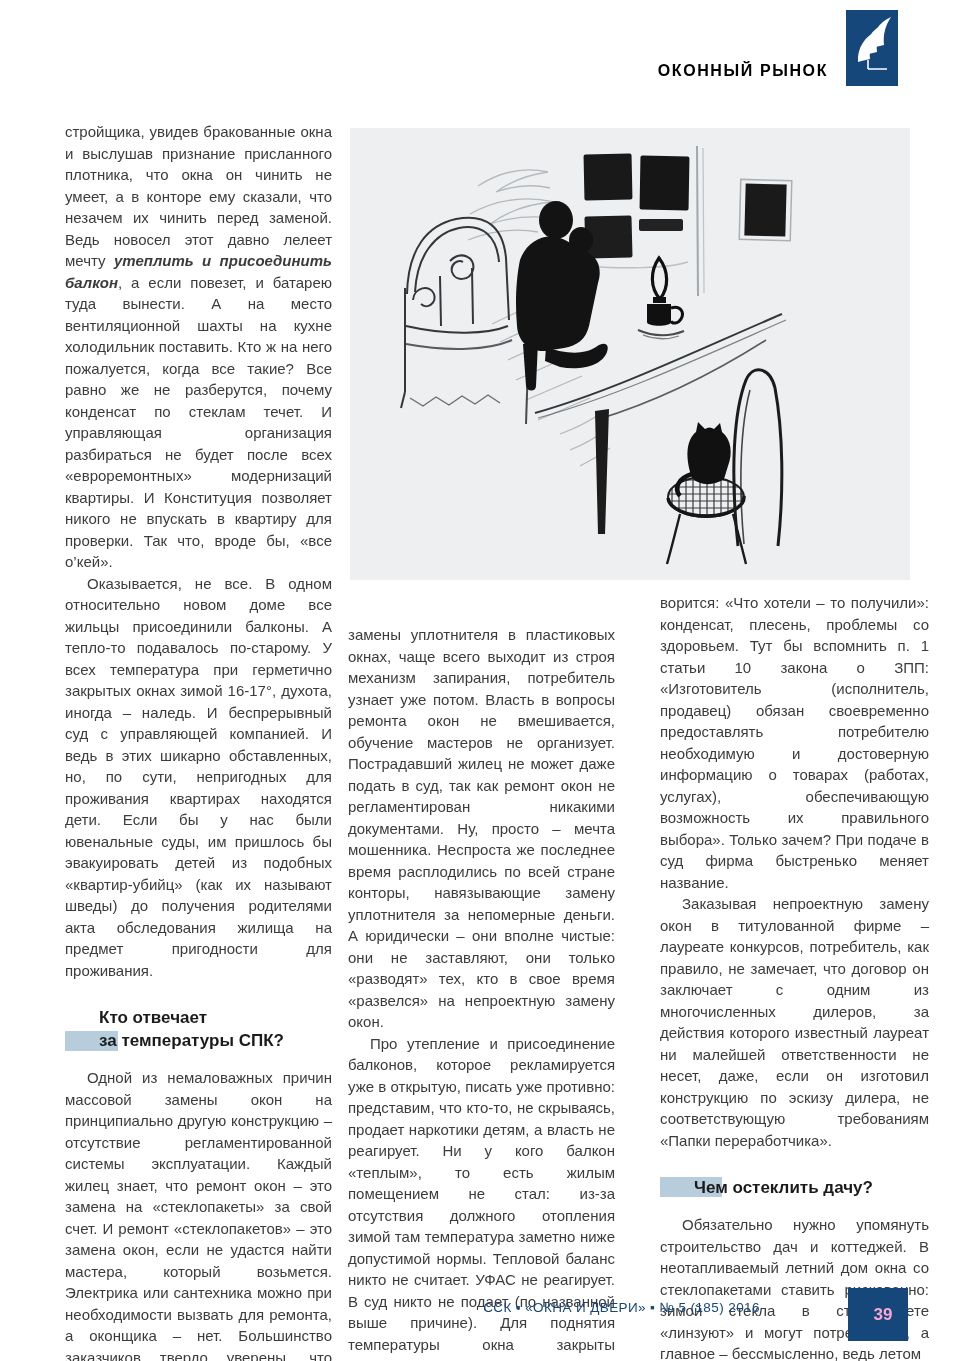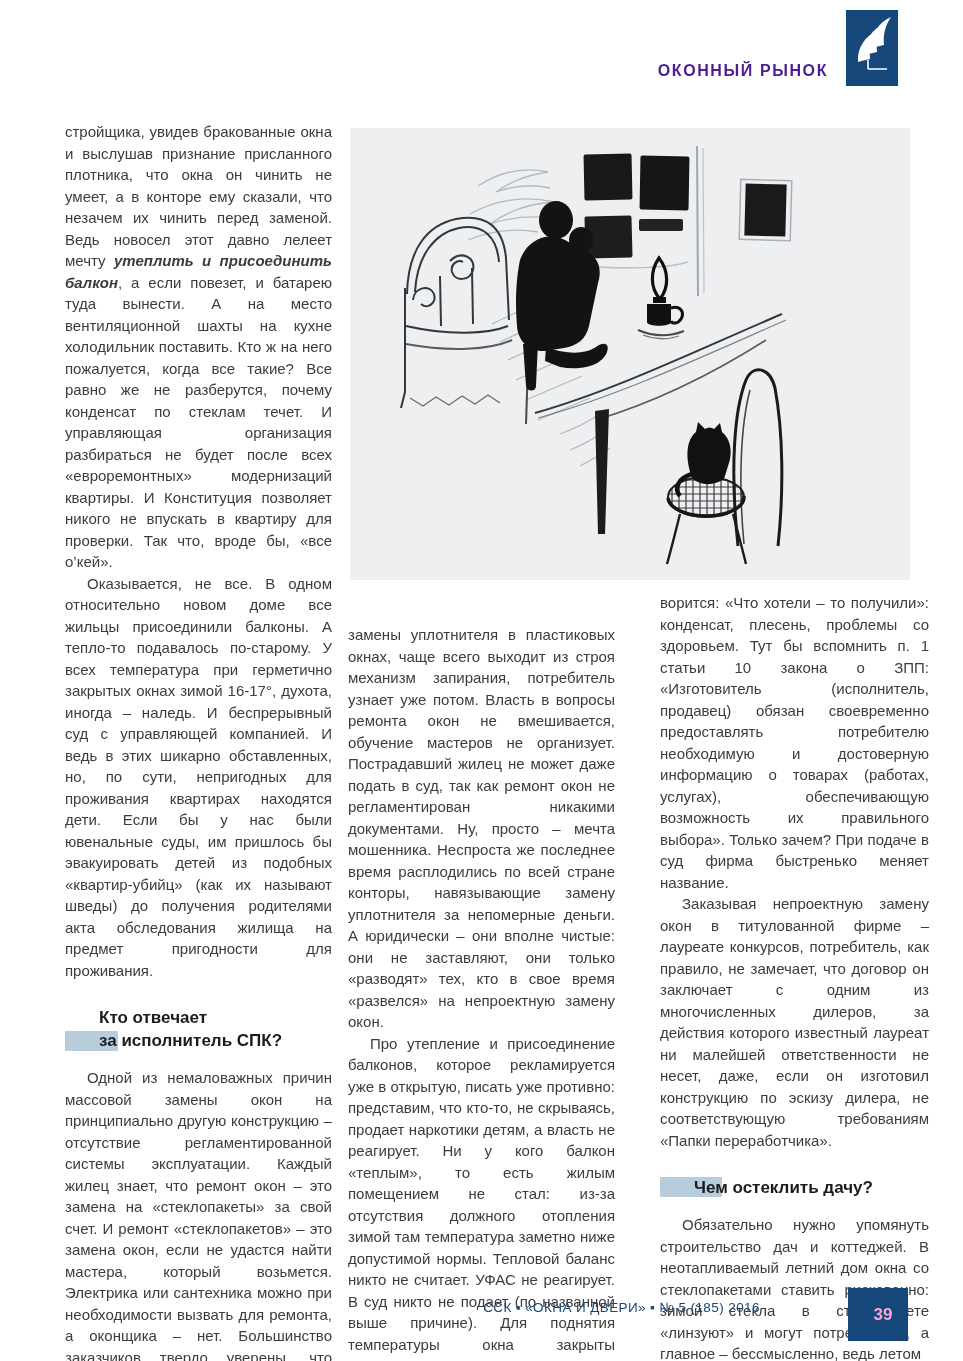--- a/index.html
+++ b/index.html
@@ -3,21 +3,21 @@
 <meta charset="utf-8">
 <style>
   html,body { margin:0; padding:0; background:#ffffff; }
   .page {
     position:relative; width:963px; height:1361px; background:#ffffff;
     font-family:"Liberation Sans","DejaVu Sans",sans-serif; overflow:hidden;
   }
   
   .section-title {
     position:absolute; top:62px; left:428px; width:400px; text-align:right;
-    font-size:16px; font-weight:700; letter-spacing:1.6px; color:#4c1d95;
+    font-size:16px; font-weight:700; letter-spacing:1.6px; color:#000000;
   }
   .logo { position:absolute; left:846px; top:10px; width:52px; height:76px; }
   
   .col {
     position:absolute; width:267px; text-align:justify;
     font-size:15px; line-height:21.5px; color:#3c3c3c; hyphens:auto;
   }
   .col p { margin:0; }
   .col p.ind { text-indent:22px; }
   .col-left  { left:65px;  top:121px; }
@@ -138,21 +138,21 @@
       </g>
     </svg>
   </div>
 
   <div class="col col-left">
     <p><span>стройщика, увидев бракованные окна и выслушав признание присланного плотника, что окна он чинить не умеет, а в конторе ему сказали, что незачем их чинить перед заменой. Ведь новосел этот давно лелеет мечту </span><span class="bi">утеплить и присоединить балкон</span><span>, а если повезет, и батарею туда вынести. А на место вентиляционной шахты на кухне холодильник поставить. Кто ж на него пожалуется, когда все такие? Все равно же не разберутся, почему конденсат по стеклам течет. И управляющая организация разбираться не будет после всех «евроремонтных» модернизаций квартиры. И Конституция позволяет никого не впускать в квартиру для проверки. Так что, вроде бы, «все о’кей».</span></p>
     <p class="ind">Оказывается, не все. В одном относительно новом доме все жильцы присоединили балконы. А тепло-то подавалось по-старому. У всех температура при герметично закрытых окнах зимой 16-17°, духота, иногда – наледь. И беспрерывный суд с управляющей компанией. И ведь в этих шикарно обставленных, но, по сути, непригодных для проживания квартирах находятся дети. Если бы у нас были ювенальные суды, им пришлось бы эвакуировать детей из подобных «квартир-убийц» (как их называют шведы) до получения родителями акта обследования жилища на предмет пригодности для проживания.</p>
     <div class="h-block">
       <span class="hl hl-spk"></span>
       <span class="tl">Кто отвечает</span>
-      <span class="tl">за исполнитель СПК?</span>
+      <span class="tl">за температуры СПК?</span>
     </div>
     <p class="ind">Одной из немаловажных причин массовой замены окон на принципиально другую конструкцию – отсутствие регламентированной системы эксплуатации. Каждый жилец знает, что ремонт окон – это замена на «стеклопакеты» за свой счет. И ремонт «стеклопакетов» – это замена окон, если не удастся найти мастера, который возьмется. Электрика или сантехника можно при необходимости вызвать для ремонта, а оконщика – нет. Большинство заказчиков твердо уверены, что достаточно заменить уплотнитель, так как большинство «ремонтников» предлагает эту универсальную услугу. То, что после</p>
   </div>
 
   <div class="col col-mid">
     <p>замены уплотнителя в пластиковых окнах, чаще всего выходит из строя механизм запирания, потребитель узнает уже потом. Власть в вопросы ремонта окон не вмешивается, обучение мастеров не организует. Пострадавший жилец не может даже подать в суд, так как ремонт окон не регламентирован никакими документами. Ну, просто – мечта мошенника. Неспроста же последнее время расплодились по всей стране конторы, навязывающие замену уплотнителя за непомерные деньги. А юридически – они вполне чистые: они не заставляют, они только «разводят» тех, кто в свое время «развелся» на непроектную замену окон.</p>
     <p class="ind">Про утепление и присоединение балконов, которое рекламируется уже в открытую, писать уже противно: представим, что кто-то, не скрываясь, продает наркотики детям, а власть не реагирует. Ни у кого балкон «теплым», то есть жилым помещением не стал: из-за отсутствия должного отопления зимой там температура заметно ниже допустимой нормы. Тепловой баланс никто не считает. УФАС не реагирует. В суд никто не подает (по названной выше причине). Для поднятия температуры окна закрыты герметично. Как го-</p>
   </div>
 
   <div class="col col-right">

